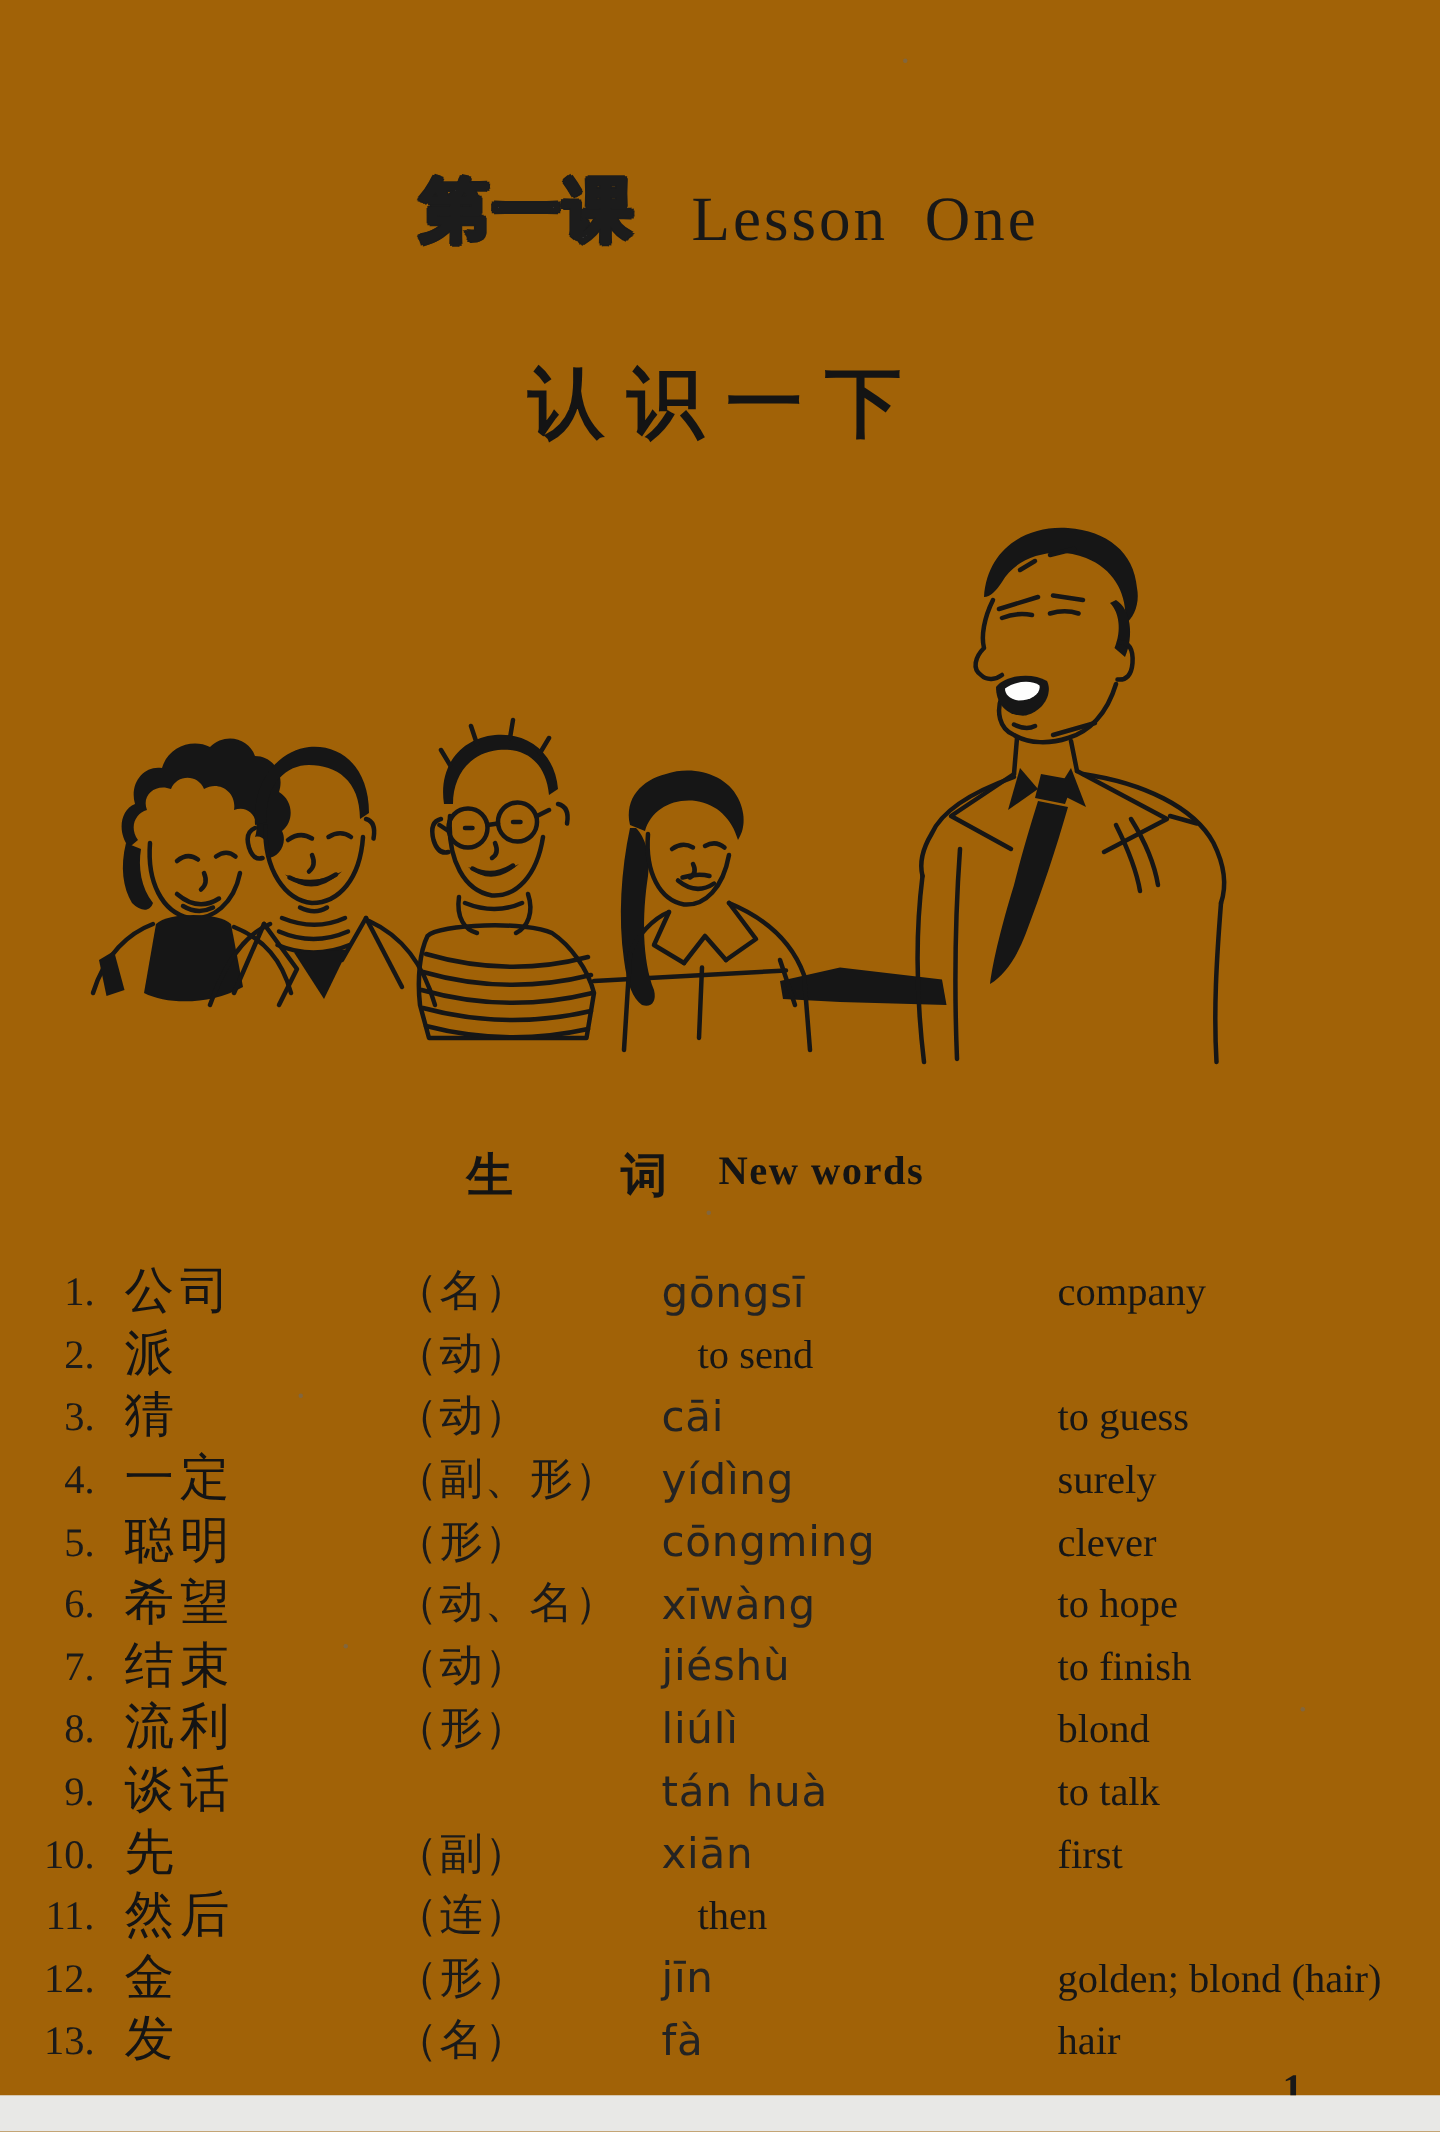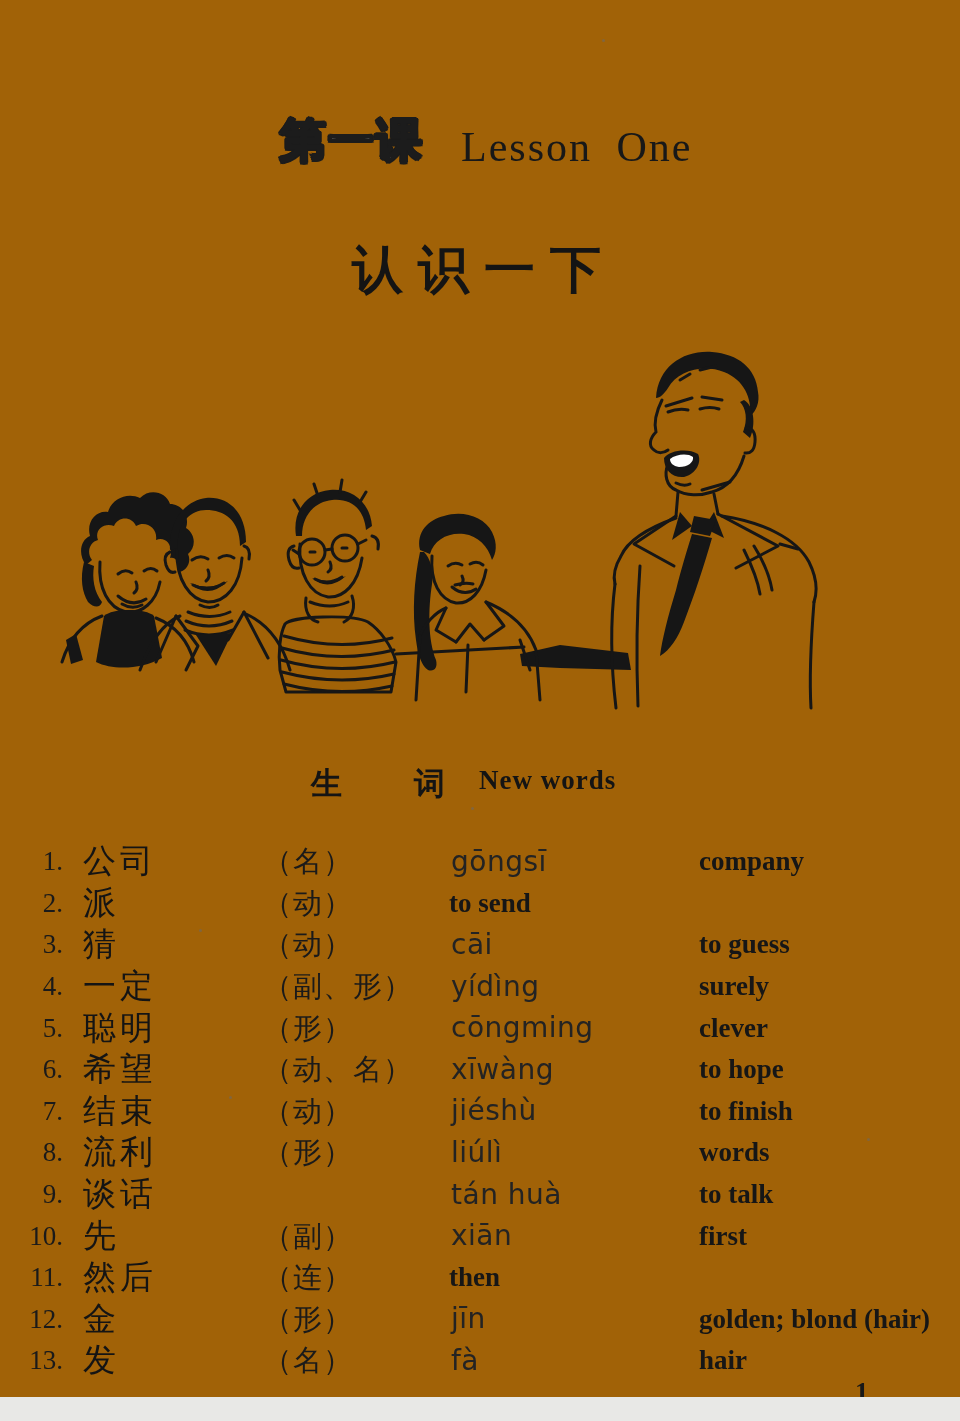--- a/index.html
+++ b/index.html
@@ -48,26 +48,26 @@
   }
   .c-word {
     margin-left:20px; width:180px; font-size:33px; letter-spacing:4px;
     font-family:"Liberation Serif", serif; color:#141414;
   }
   .c-pos {
     width:178px; font-size:29px; letter-spacing:1px;
     font-family:"Liberation Serif", serif; color:#1a1a1a;
   }
   .c-pinyin {
-    margin-left:10px; width:240px; font-size:28px; letter-spacing:0.5px;
+    width:240px; font-size:28px; letter-spacing:0.5px;
     font-family:"DejaVu Sans", sans-serif; color:#232323;
   }
   .c-meaning {
-    margin-left:8px; flex:1; font-size:27px;
-    font-family:"Liberation Serif", serif; color:#161616;font-weight:bold;
+    margin-left:24px; flex:1; font-size:27px;
+    font-family:"Liberation Serif", serif; color:#161616;
   }
   .word-row span { white-space:nowrap; line-height:1; }
 
   .page-no {
     left:855px; top:1379px; font-size:27px; font-weight:700;
     font-family:"Liberation Serif", serif; color:#181818;
   }
 
   
   .speck { position:absolute; background:#6a6a6a; border-radius:50%; opacity:.55; }
@@ -254,21 +254,21 @@
       <span class="c-word">结束</span>
       <span class="c-pos">（动）</span>
       <span class="c-pinyin">jiéshù</span>
       <span class="c-meaning">to finish</span>
     </div>
       <div class="word-row">
       <span class="c-num">8.</span>
       <span class="c-word">流利</span>
       <span class="c-pos">（形）</span>
       <span class="c-pinyin">liúlì</span>
-      <span class="c-meaning">words</span>
+      <span class="c-meaning">blond</span>
     </div>
       <div class="word-row">
       <span class="c-num">9.</span>
       <span class="c-word">谈话</span>
       <span class="c-pos"></span>
       <span class="c-pinyin">tán huà</span>
       <span class="c-meaning">to talk</span>
     </div>
       <div class="word-row">
       <span class="c-num">10.</span>

